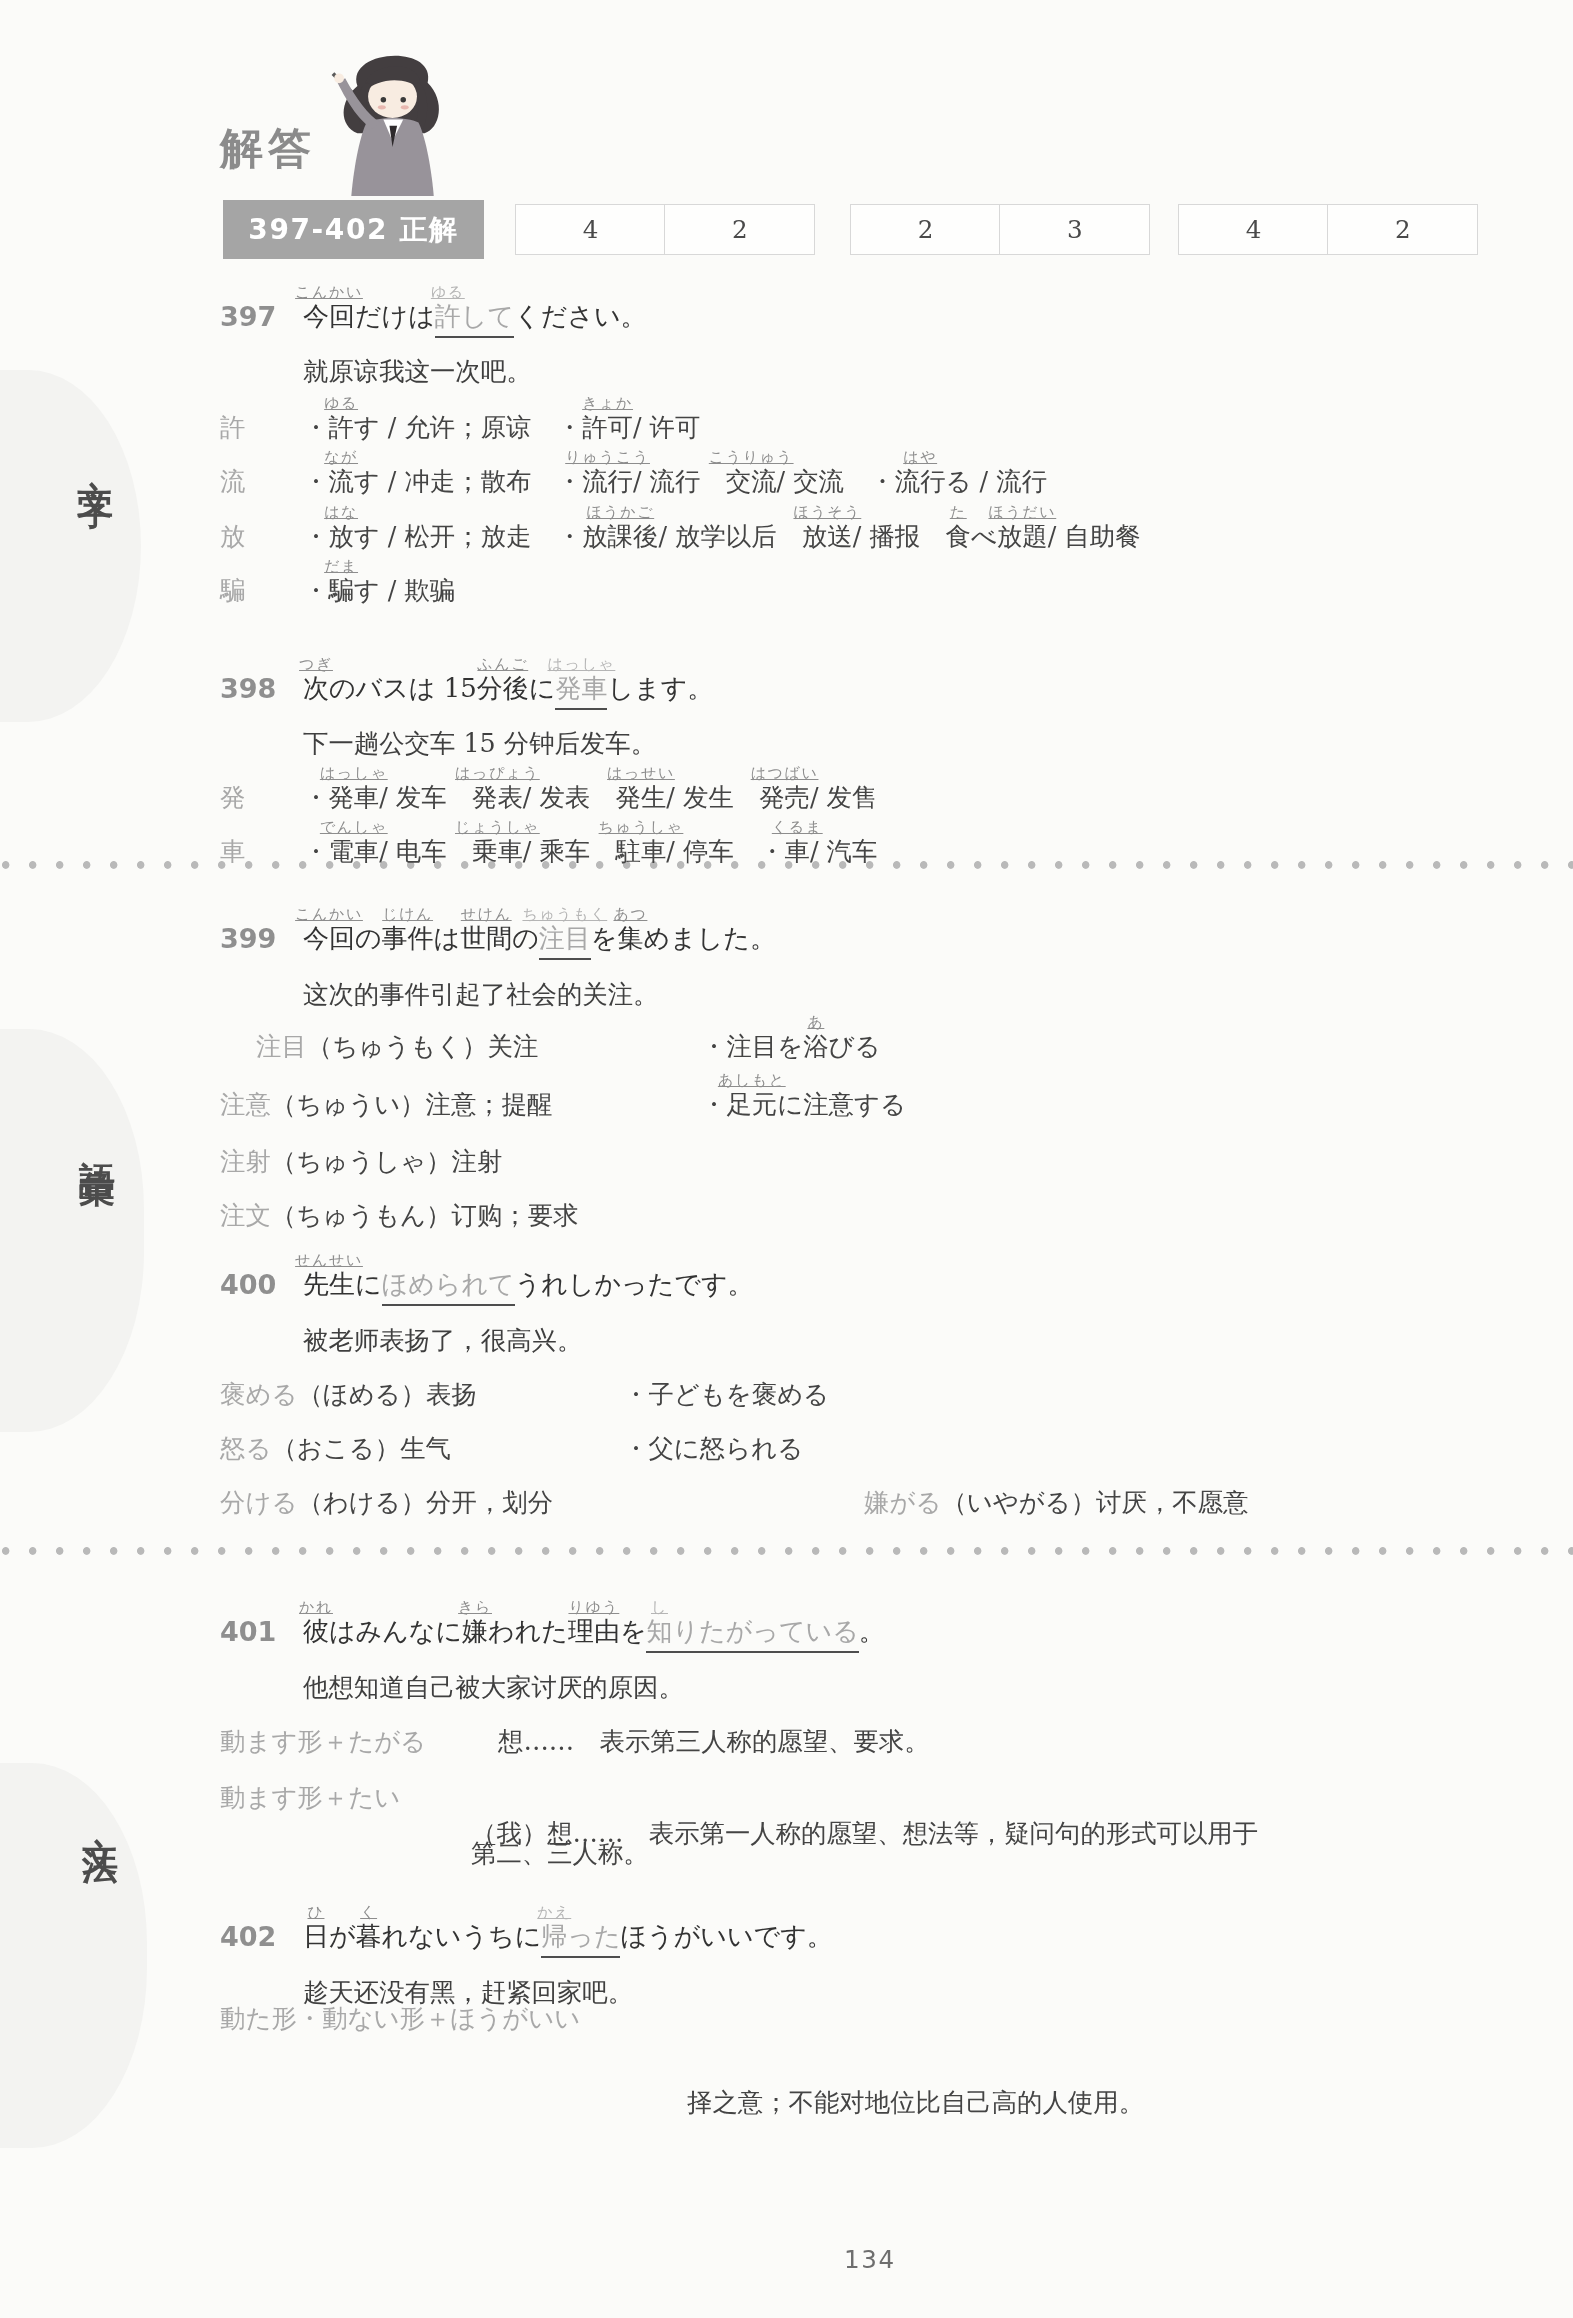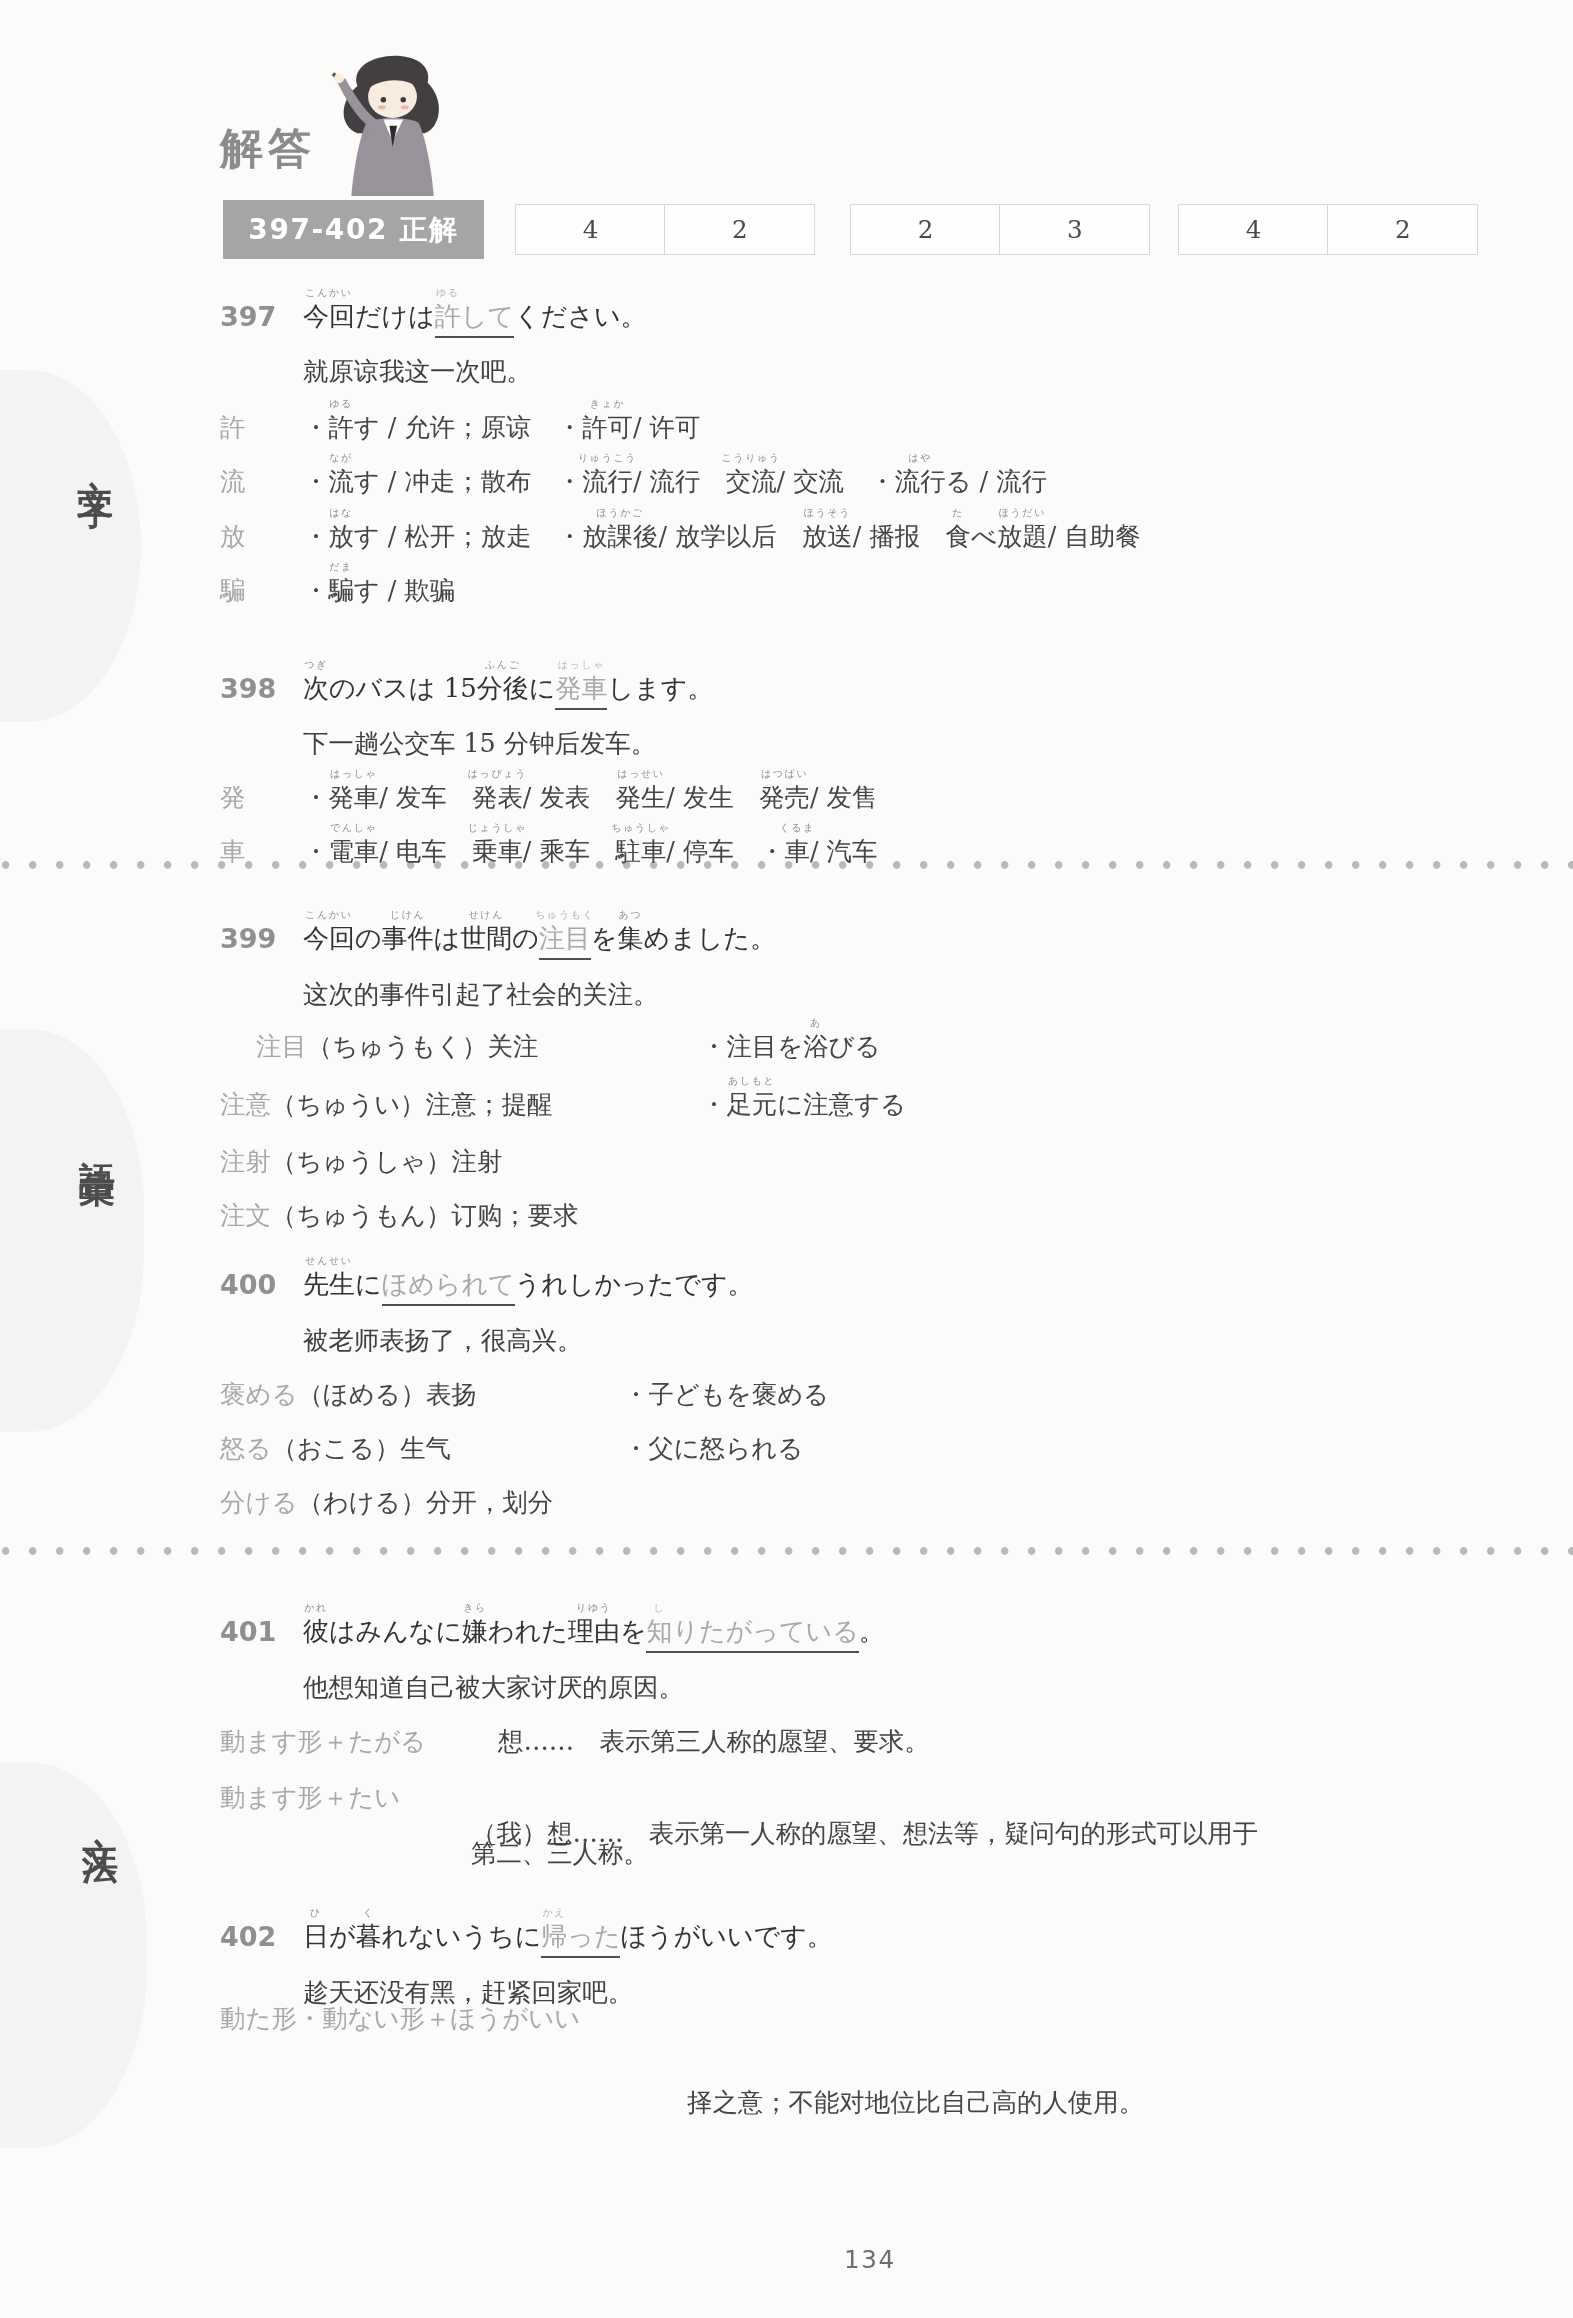--- a/index.html
+++ b/index.html
@@ -46,21 +46,21 @@
   
   .line{position:absolute;left:0;top:0;width:1573px;height:44px;font-size:25.4px;line-height:39px;white-space:nowrap;}
   .line.q{font-size:26px;color:#333333;}
   .line.zh{color:#3f3f3f;}
   .line.row{color:#444444;}
   .run{position:absolute;top:0;white-space:nowrap;}
   .seg,.rb{display:inline-block;line-height:39px;vertical-align:baseline;}
   .rb{position:relative;}
   .rt{
     position:absolute;top:-9.8px;left:50%;transform:translateX(-50%);
-    font-size:10px;line-height:11.5px;color:#8d8d8d;letter-spacing:1.6px;white-space:nowrap;
+    font-size:15px;line-height:11.5px;color:#8d8d8d;letter-spacing:1.6px;white-space:nowrap;text-decoration:underline;
   }
   .gray{color:#a8a8a8;}
   .gray .rt{color:#b5b5b5;}
   .ul{border-bottom:2.5px solid #4e4e4e;}
   .qnum{
     font-family:"DejaVu Sans","Liberation Sans",sans-serif;
     font-weight:bold;color:#8f8f8f;font-size:27px;
   }
   .page-number{
     position:absolute;left:844px;top:2245px;font-size:24.6px;color:#6e6e6e;
@@ -188,20 +188,21 @@
     <div class="line row" style="top: 1375px;">
       <span class="run" style="left: 220px;"><span class="seg gray">褒める</span><span class="seg">（ほめる）表扬</span></span>
       <span class="run" style="left: 623px;"><span class="seg">・子どもを褒める</span></span>
     </div>
     <div class="line row" style="top: 1429px;">
       <span class="run" style="left: 220px;"><span class="seg gray">怒る</span><span class="seg">（おこる）生气</span></span>
       <span class="run" style="left: 623px;"><span class="seg">・父に怒られる</span></span>
     </div>
     <div class="line row" style="top: 1483px;">
       <span class="run" style="left: 220px;"><span class="seg gray">分ける</span><span class="seg">（わける）分开，划分</span></span>
+      <span class="run" style="left: 864px;"><span class="seg gray">嫌がる</span><span class="seg">（いやがる）讨厌，不愿意</span></span>
     </div>
     <div class="line q" style="top: 1612px;">
       <span class="run" style="left: 220px;"><span class="seg qnum">401</span></span>
       <span class="run" style="left: 303px;"><span class="rb"><span class="rt">かれ</span><span class="rb-base">彼</span></span><span class="seg">はみんなに</span><span class="rb"><span class="rt">きら</span><span class="rb-base">嫌</span></span><span class="seg">われた</span><span class="rb"><span class="rt">りゆう</span><span class="rb-base">理由</span></span><span class="seg">を</span><span class="rb gray ul"><span class="rt">し</span><span class="rb-base">知</span></span><span class="seg gray ul">りたがっている</span><span class="seg">。</span></span>
     </div>
     <div class="line zh" style="top: 1668px;">
       <span class="run" style="left: 303px;"><span class="seg">他想知道自己被大家讨厌的原因。</span></span>
     </div>
     <div class="line row" style="top: 1722px;">
       <span class="run" style="left: 220px;"><span class="seg gray">動ます形＋たがる</span></span>

